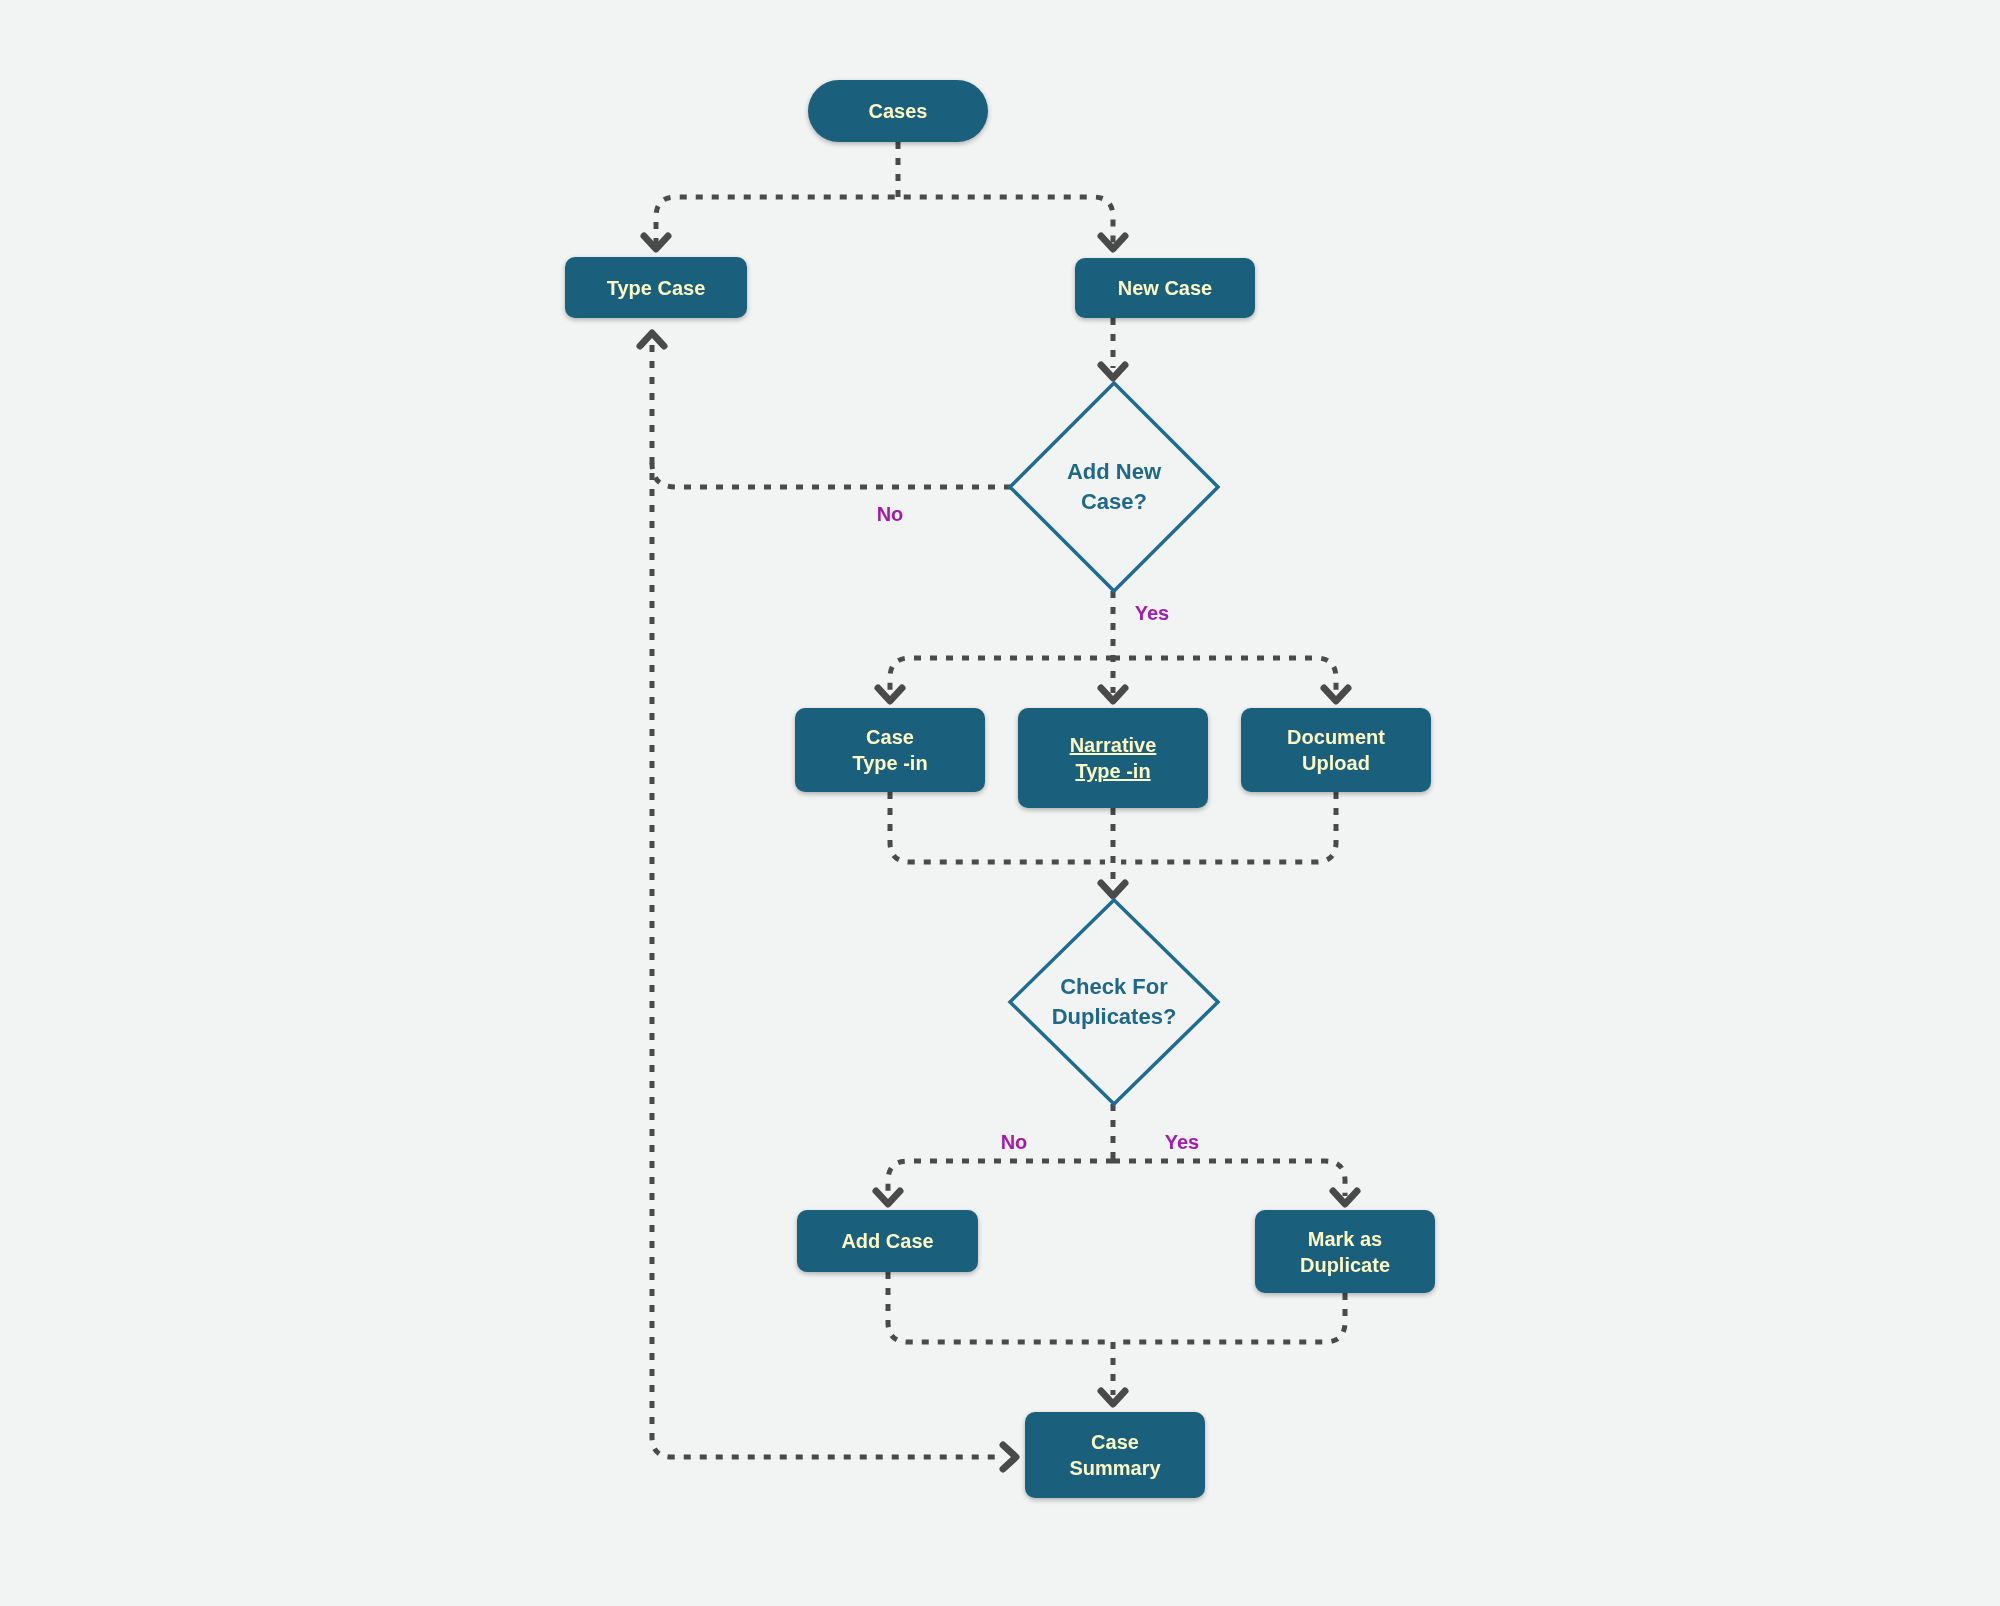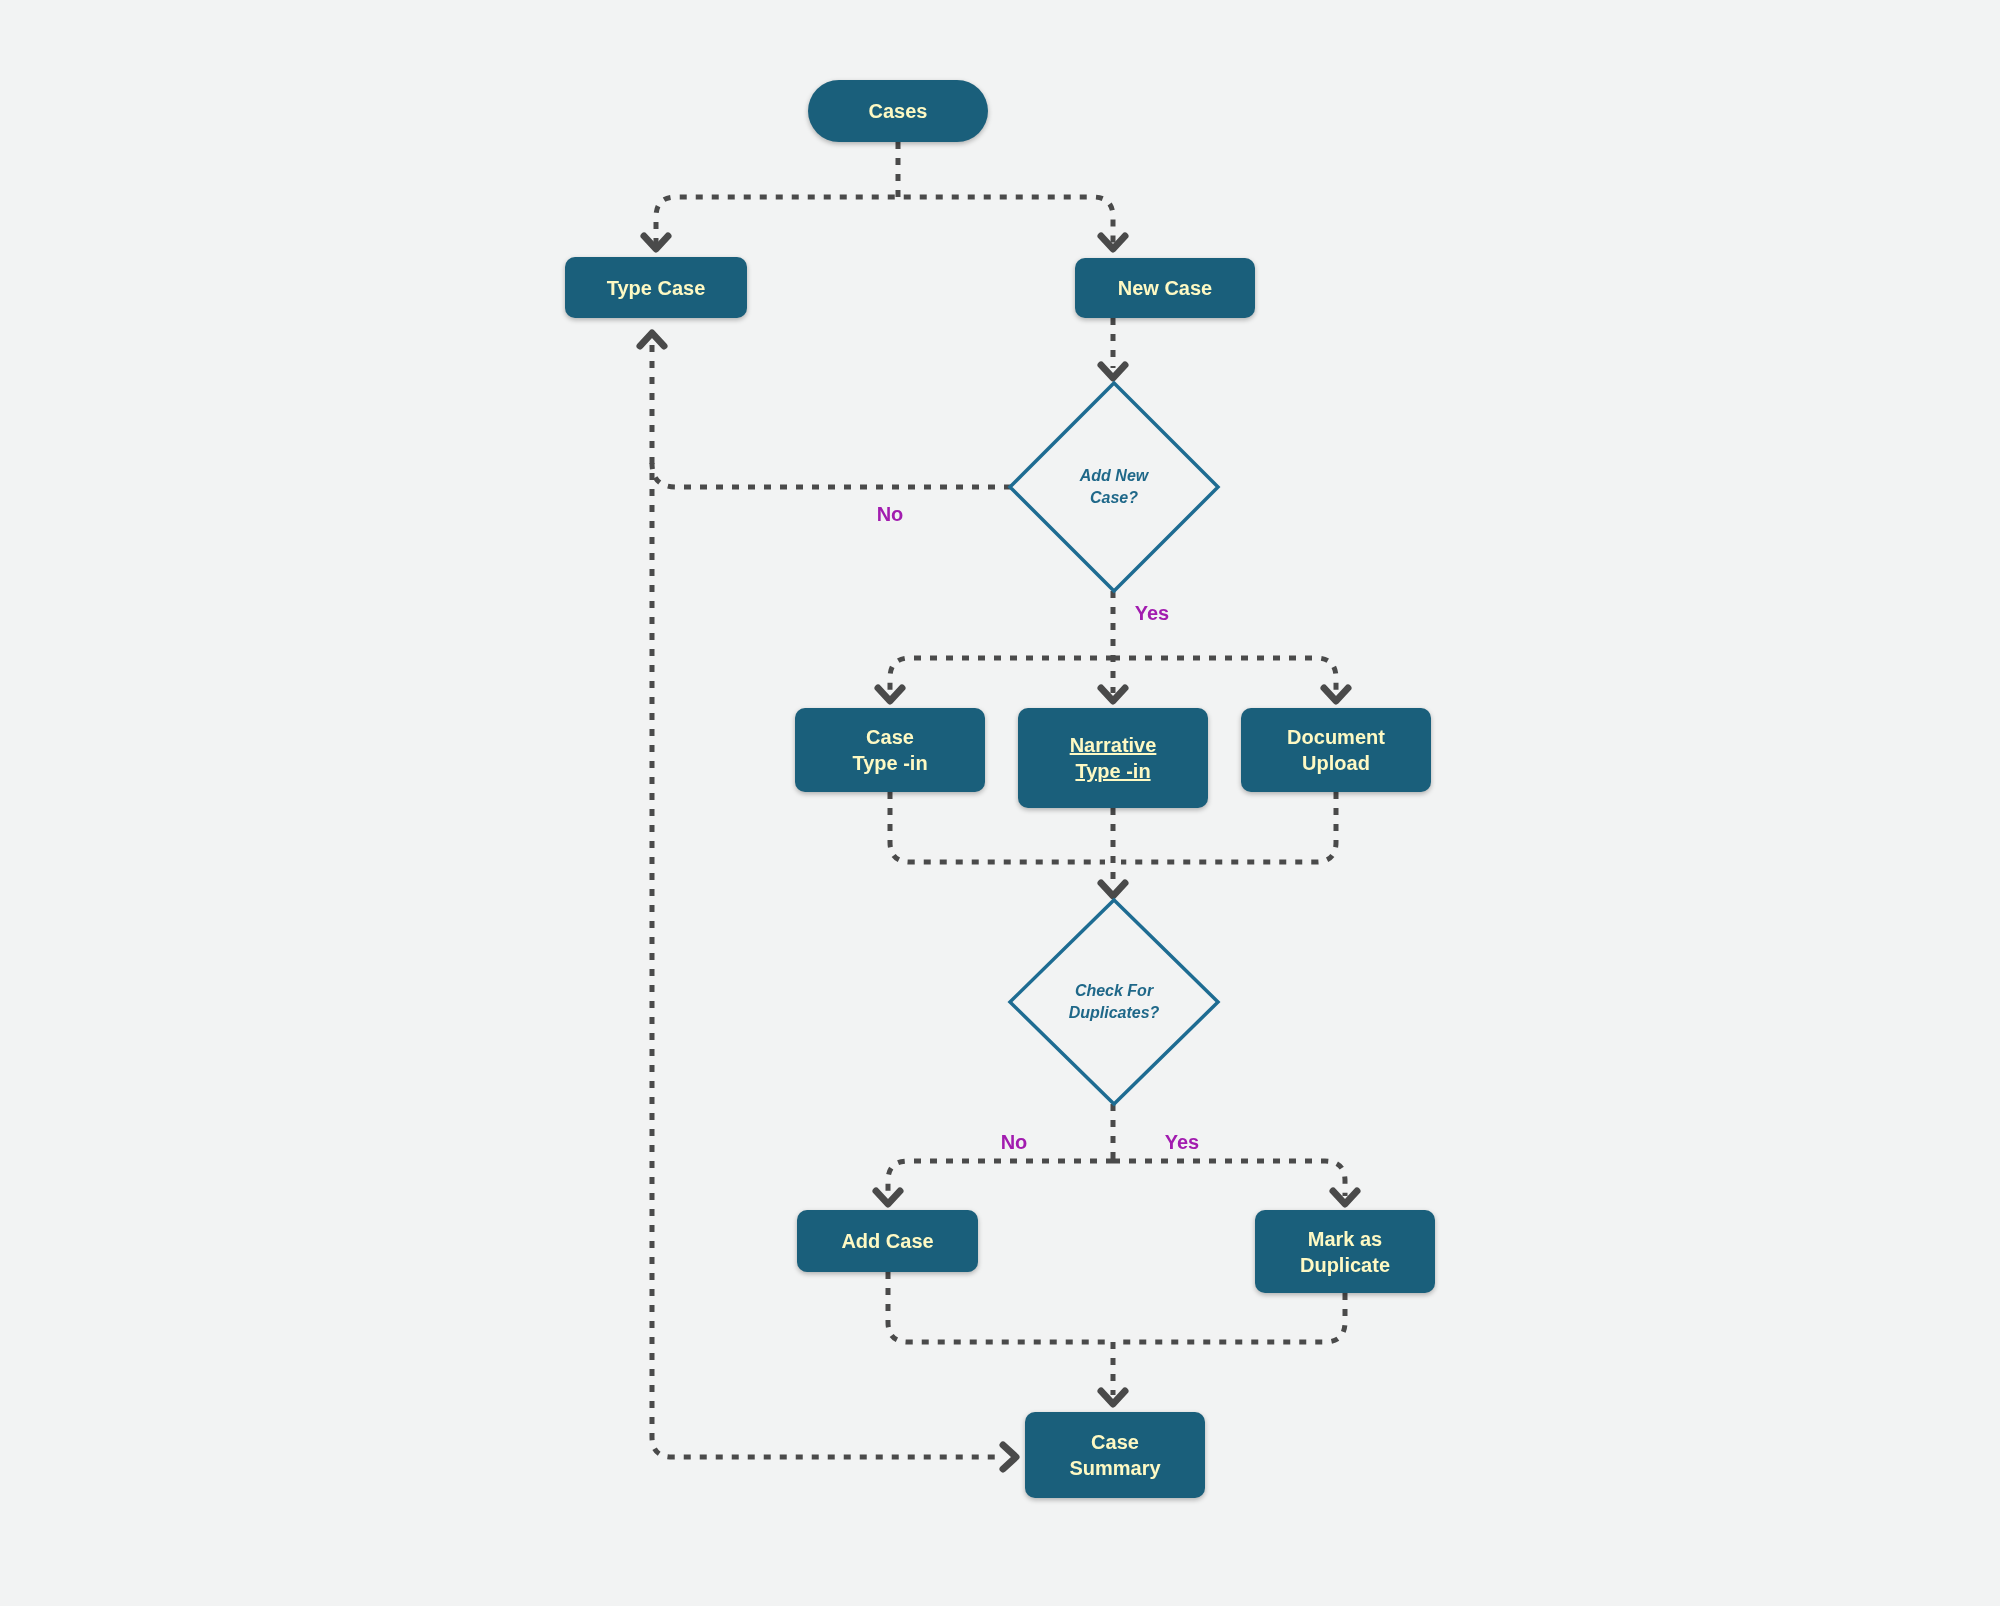--- a/index.html
+++ b/index.html
@@ -52,26 +52,25 @@
   }
   .node.pill { border-radius: 31px; }
   .diamond-label {
     position: absolute;
     display: flex;
     align-items: center;
     justify-content: center;
     text-align: center;
     color: #1f6889;
     font-weight: bold;
-    font-size: 16px;
+    font-size: 22px;
     line-height: 1.35;
     white-space: pre-line;
     transform: translate(-50%, -50%);
     pointer-events: none;
-    font-style: italic;
   }
   .edge-label {
     position: absolute;
     color: #a21caf;
     font-weight: bold;
     font-size: 20px;
     transform: translate(-50%, -50%);
     white-space: nowrap;
   }
 </style>

